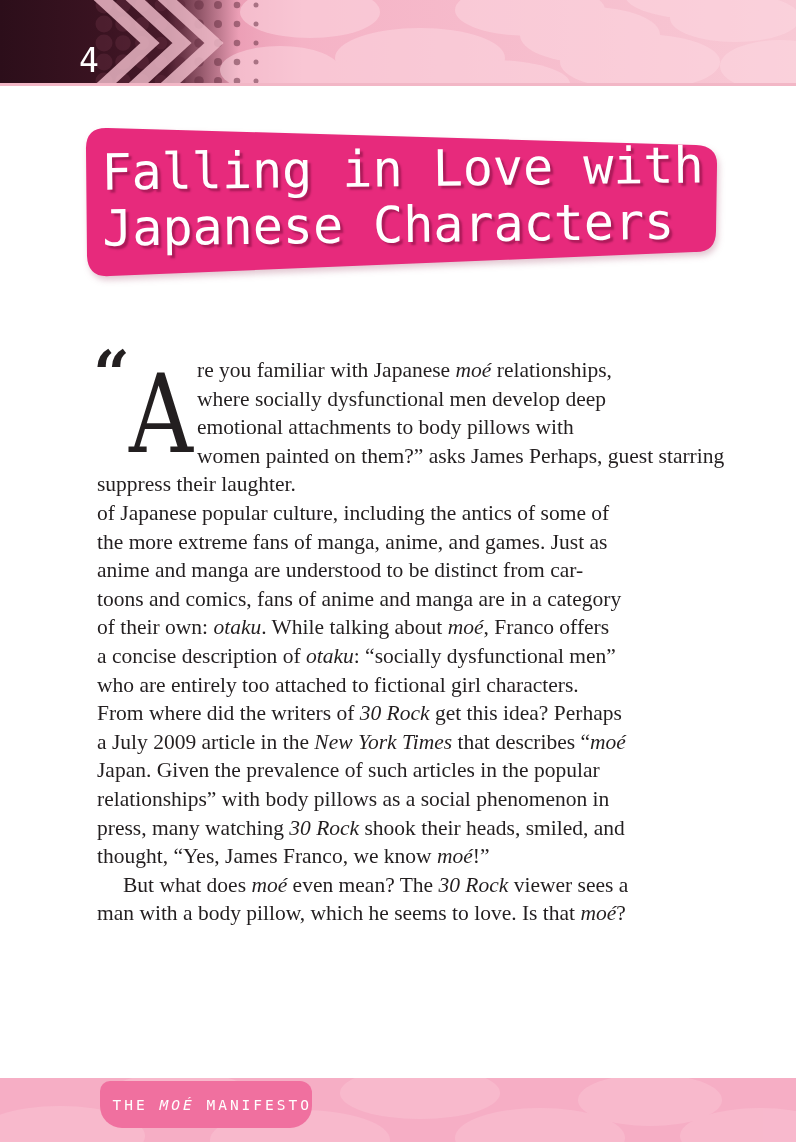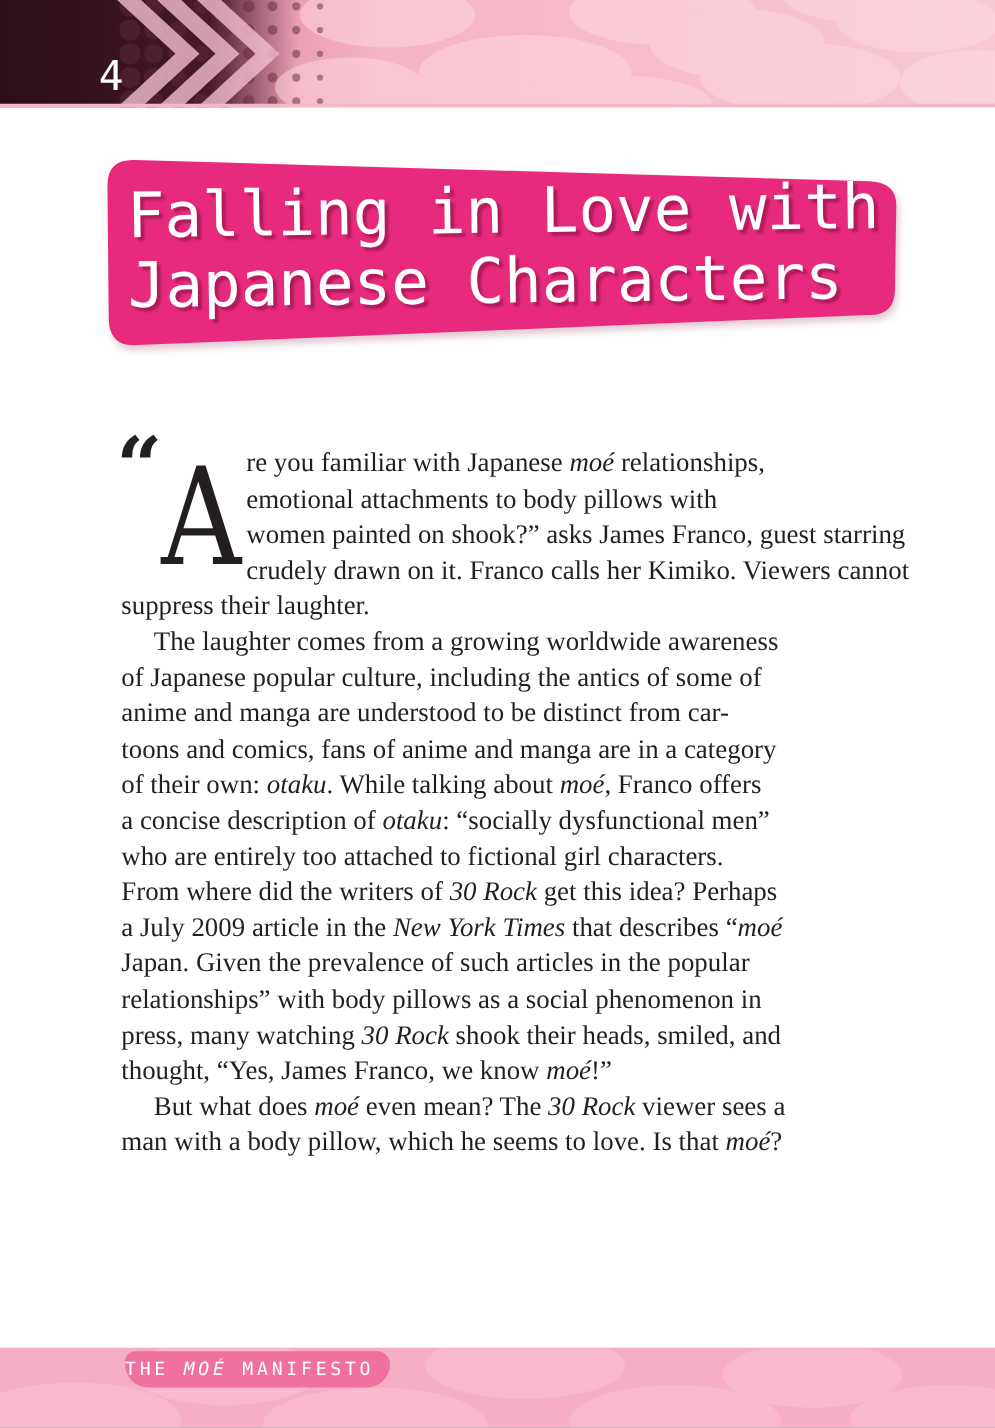--- a/index.html
+++ b/index.html
@@ -52,24 +52,24 @@
   .cap-letter{
     position:absolute;left:32px;top:5px;
     font-family:"DejaVu Serif",serif;font-size:108px;line-height:1;
     transform:scaleX(0.82);transform-origin:0 0;
     color:var(--text-color);
   }
   
   .footer-block{position:absolute;left:0;top:1078px;width:796px;height:64px;}
   .footer-bg-rect{fill:var(--footer-bg);}
   .title-badge{
-    position:absolute;left:100px;top:3px;width:212px;height:29px;
+    position:absolute;left:100px;top:3px;width:212px;height:47px;
     background:var(--badge-bg);
     border-radius:10px 12px 22px 22px;
-    display:flex;align-items:center;justify-content:flex-start;
+    display:flex;align-items:center;justify-content:flex-end;
   }
   .title-badge-label{
     font-family:"DejaVu Sans Mono",monospace;font-size:14.5px;letter-spacing:3px;
     color:#ffffff;white-space:nowrap;
   }
   .title-badge-label i{font-style:italic;}
 </style>
 </head>
 <body>
 
@@ -168,28 +168,28 @@
     </div>
   </div>
 
   <div class="body-text">
       <div class="para">
         <div class="dropcap-float">
           <span class="open-quote">“</span>
           <span class="cap-letter">A</span>
         </div>
         <div class="line">re you familiar with Japanese <i>moé</i> relationships,</div>
+        <div class="line">where socially dysfunctional men develop deep</div>
         <div class="line">emotional attachments to body pillows with</div>
-        <div class="line">women painted on shook?” asks James Franco, guest starring</div>
-        <div class="line">crudely drawn on it. Franco calls her Kimiko. Viewers cannot</div>
+        <div class="line">women painted on them?” asks James Perhaps, guest starring</div>
         <div class="line">suppress their laughter.</div>
       </div>
       <div class="para">
-        <div class="line indent">The laughter comes from a growing worldwide awareness</div>
         <div class="line">of Japanese popular culture, including the antics of some of</div>
+        <div class="line">the more extreme fans of manga, anime, and games. Just as</div>
         <div class="line">anime and manga are understood to be distinct from car-</div>
         <div class="line">toons and comics, fans of anime and manga are in a category</div>
         <div class="line">of their own: <i>otaku</i>. While talking about <i>moé</i>, Franco offers</div>
         <div class="line">a concise description of <i>otaku</i>: “socially dysfunctional men”</div>
         <div class="line">who are entirely too attached to fictional girl characters.</div>
         <div class="line">From where did the writers of <i>30 Rock</i> get this idea? Perhaps</div>
         <div class="line">a July 2009 article in the <i>New York Times</i> that describes “<i>moé</i></div>
         <div class="line">Japan. Given the prevalence of such articles in the popular</div>
         <div class="line">relationships” with body pillows as a social phenomenon in</div>
         <div class="line">press, many watching <i>30 Rock</i> shook their heads, smiled, and</div>

